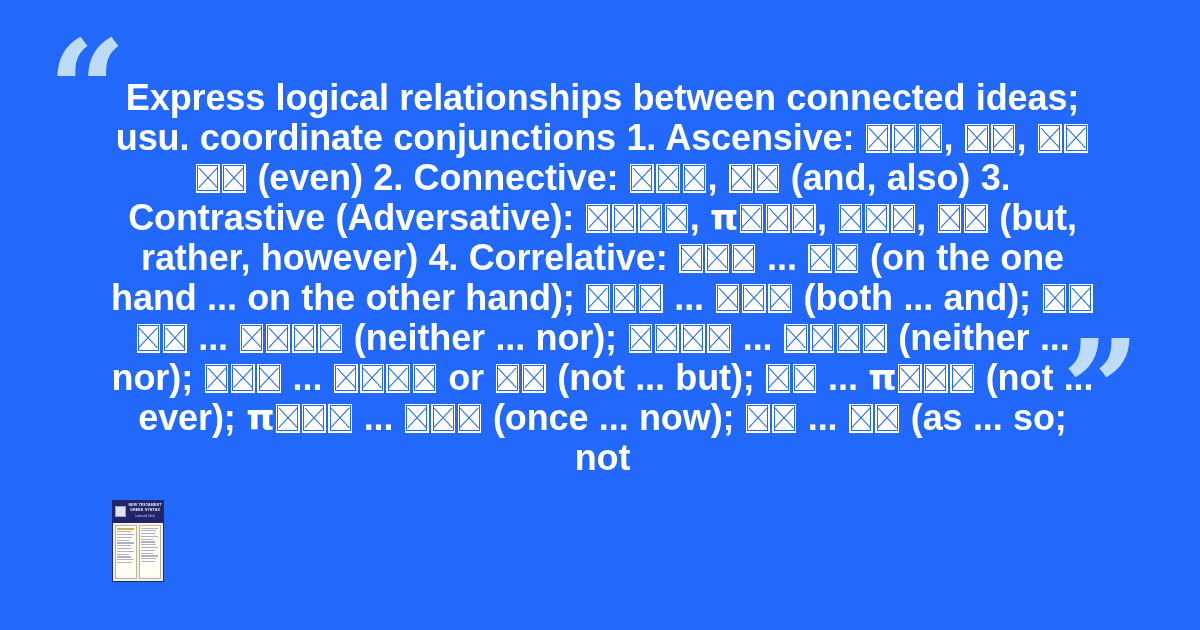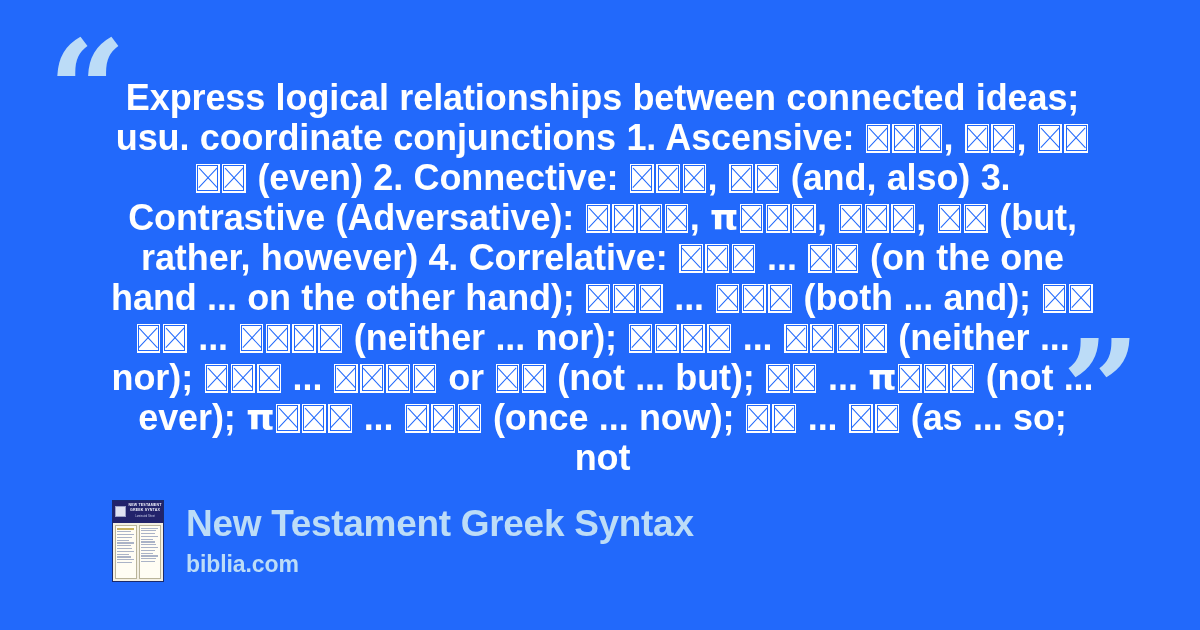--- a/index.html
+++ b/index.html
@@ -234,19 +234,15 @@
             <div class="rowline s1"></div>
             <div class="rowline s2"></div>
           <div class="rowline s4"></div>
             <div class="rowline s1"></div>
             <div class="rowline s3"></div>
           <div class="rowline s2"></div>
         </div>
       </div>
     </div>
 
-    <div id="footer-text">
-      <div id="book-title">New Testament Greek Syntax</div>
-      <div id="site-name">biblia.com</div>
-    </div>
 
   </div>
 </div>
 
 </body></html>

